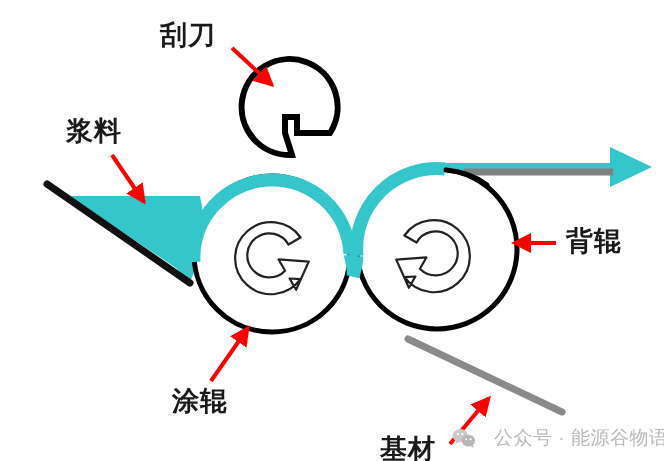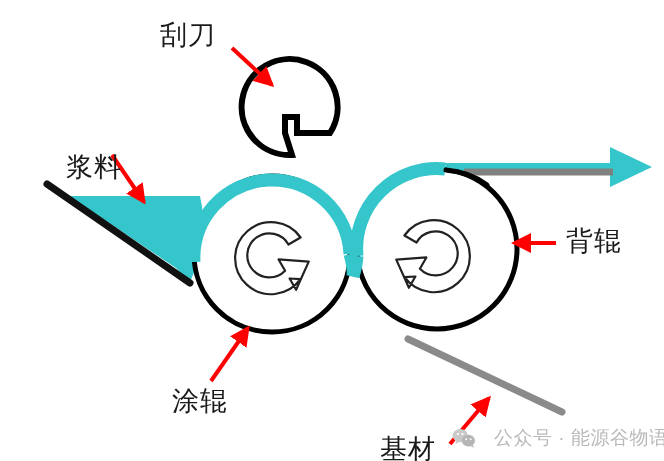--- a/index.html
+++ b/index.html
@@ -27,23 +27,24 @@
     display: block;
   }
   .label {
     position: absolute;
     font-family: "Liberation Serif", "DejaVu Serif", serif;
     font-size: 27px;
     line-height: 1.0;
     color: #1a1a1a;
     white-space: nowrap;
     letter-spacing: 1px;
+    font-weight: bold;
   }
   #label-blade   { left: 160px; top: 22px; }
-  #label-slurry  { left: 66px;  top: 118px; margin-top: 36px; }
+  #label-slurry  { left: 66px;  top: 118px; }
   #label-back    { left: 566px; top: 228px; }
   #label-coat    { left: 172px; top: 388px; }
   #label-sub     { left: 380px; top: 436px; }
 
   #watermark {
     position: absolute;
     left: 452px;
     top: 425px;
     display: flex;
     align-items: center;

